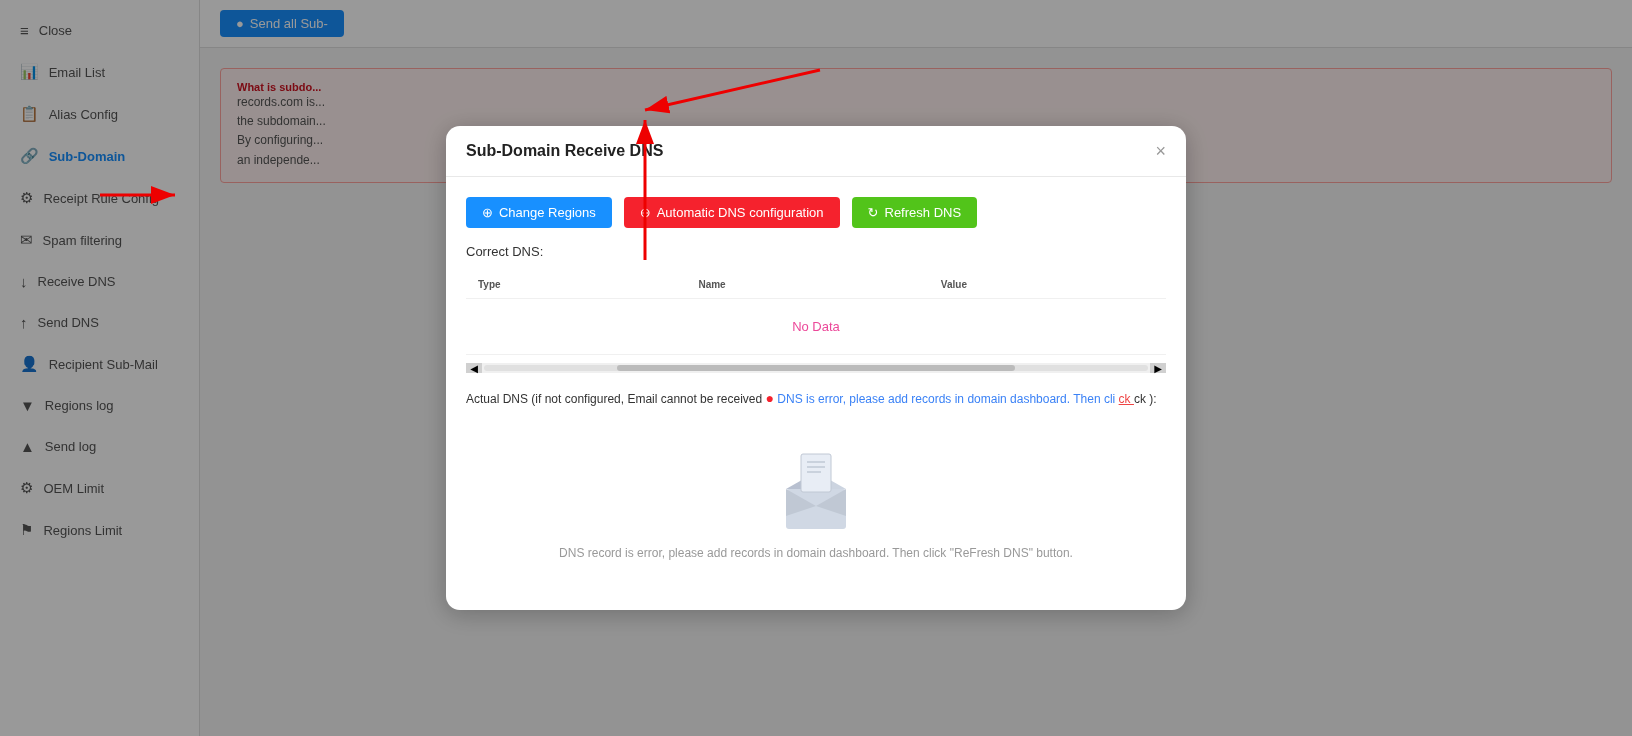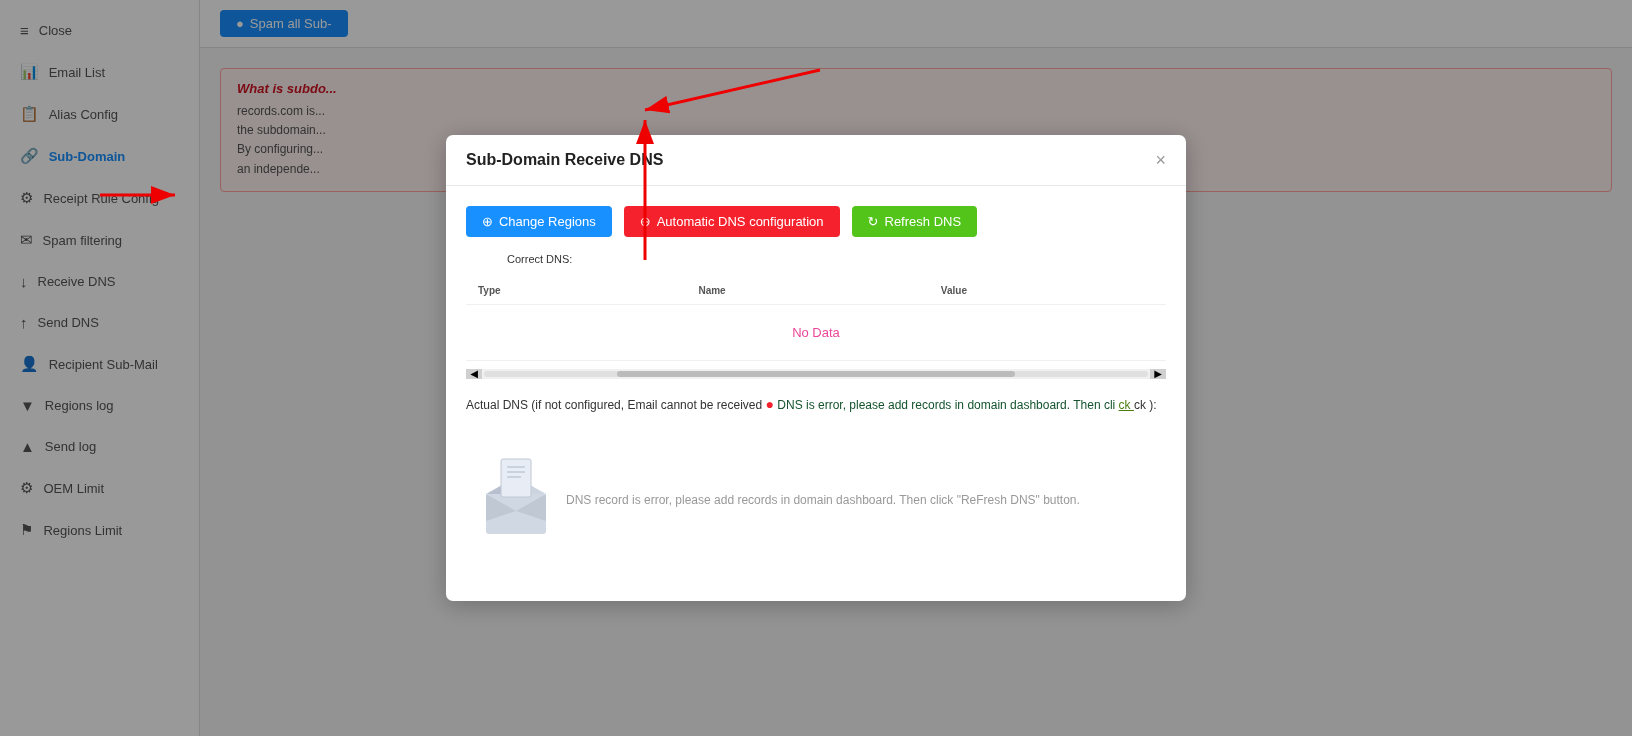--- a/index.html
+++ b/index.html
@@ -58,38 +58,38 @@
     .main-body {
       padding: 20px;
     }
     .info-box {
       background: #fff1f0;
       border: 1px solid #ffa39e;
       border-radius: 4px;
       padding: 12px 16px;
       margin-bottom: 16px;
     }
-    .info-box .title { color: #cf1322; font-weight: bold; margin-bottom: 6px; font-size: 13px; font-style: italic; }
+    .info-box .title { color: #cf1322; font-weight: bold; font-size: 11px; }
     .info-box .text { color: #555; font-size: 12px; line-height: 1.6; }
 
     
     .overlay {
       position: fixed;
       top: 0; left: 0; right: 0; bottom: 0;
       background: rgba(0,0,0,0.4);
       z-index: 100;
       display: flex;
       align-items: center;
       justify-content: center;
     }
 
     
     .modal {
       background: #fff;
-      border-radius: 7px;
+      border-radius: 14px;
       width: 740px;
       max-height: 680px;
       position: relative;
       z-index: 101;
       box-shadow: 0 4px 24px rgba(0,0,0,0.25);
       overflow: hidden;
     }
     .modal-header {
       display: flex;
       align-items: center;
@@ -124,21 +124,21 @@
       font-size: 13px;
       cursor: pointer;
       color: #fff;
       font-weight: 500;
     }
     .btn-blue { background: #1890ff; }
     .btn-red { background: #f5222d; text-align: center; }
     .btn-green { background: #52c41a; }
 
     
-    .correct-dns-label { font-size: 11px; color: #333; margin-bottom: 12px; margin-left: 41px; }
+    .correct-dns-label { font-size: 13px; color: #333; margin-bottom: 12px; }
 
     
     .dns-table {
       width: 100%;
       border-collapse: collapse;
       margin-bottom: 8px;
     }
     .dns-table th {
       text-align: left;
       padding: 8px 12px;
@@ -198,27 +198,27 @@
     }
 
     
     .actual-dns {
       font-size: 12px;
       color: #333;
       margin-bottom: 14px;
       line-height: 1.6;
     }
     .actual-dns .error-dot { color: #f5222d; font-size: 14px; }
-    .actual-dns .error-link { color: #14532d; }
-    .actual-dns .click-link { color: #4d7c0f; text-decoration: underline; cursor: pointer; }
+    .actual-dns .error-link { color: #3b82f6; }
+    .actual-dns .click-link { color: #ef4444; text-decoration: underline; cursor: pointer; }
 
     
     .empty-state {
       display: flex;
-      flex-direction: row;
+      flex-direction: column;
       align-items: center;
       padding: 20px 0 30px;
     }
     .empty-icon {
       width: 100px;
       height: 90px;
       margin-bottom: 12px;
     }
     .empty-text {
       font-size: 12px;
@@ -285,21 +285,21 @@
     <span class="icon">⚑</span>
     <span>Regions Limit</span>
   </div>
 </nav>
 
 <div class="main-content">
 
   <div class="main-topbar">
     <div class="catch-all-tab">
       <span>●</span>
-      <span>Spam all Sub-</span>
+      <span>Send all Sub-</span>
     </div>
   </div>
 
   <div class="main-body">
     <div class="info-box">
       <div class="title">What is subdo...</div>
       <div class="text">
         <span>records.com is...</span><br>
         <span>the subdomain...</span><br>
         <span>By configuring...</span><br>

